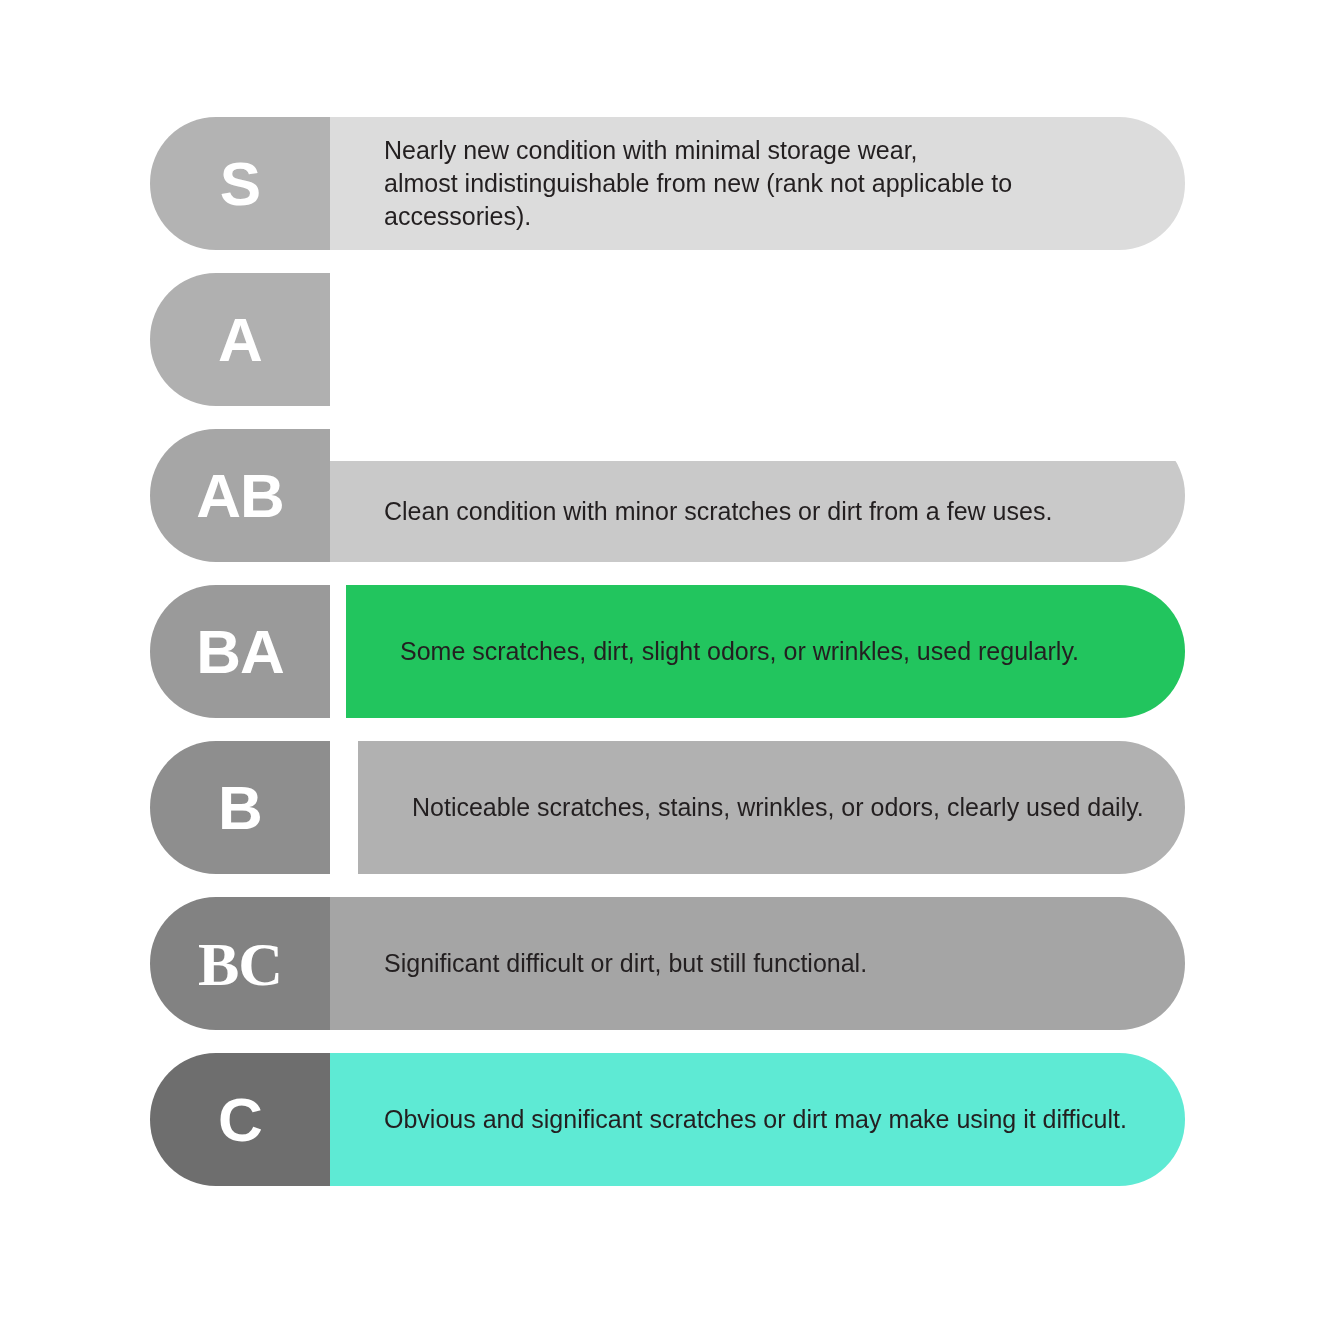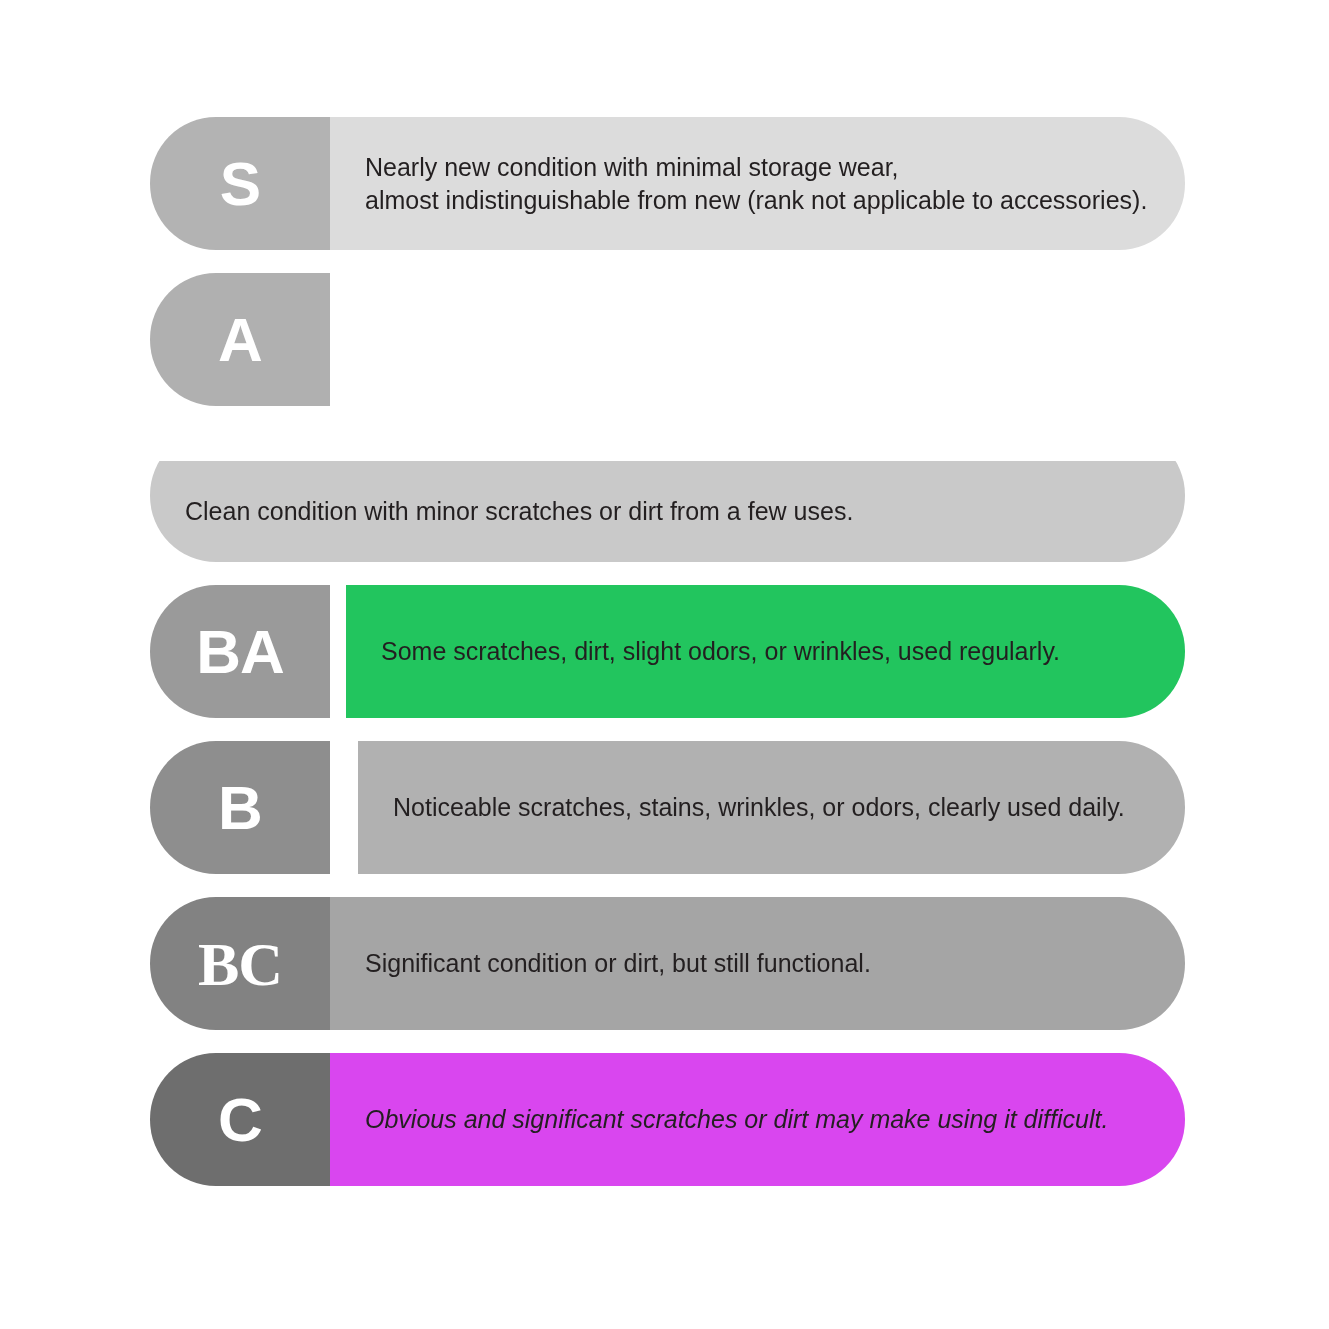--- a/index.html
+++ b/index.html
@@ -39,52 +39,53 @@
     color: #ffffff;
     font-weight: bold;
     font-size: 62px;
     letter-spacing: -1px;
     line-height: 1;
   }
   .rank-desc {
     flex: 1 1 auto;
     display: flex;
     align-items: center;
-    padding-left: 35px;
+    padding-left: 54px;
     padding-right: 24px;
     color: #231f20;
     font-size: 25px;
     line-height: 1.32;
     white-space: pre-line;
   }
 </style>
 </head>
 <body>
 
 <div id="chart">
     <div class="rank-row" style="top: 117px;">
       <div class="rank-badge" style="background: rgb(179, 179, 179);">S</div>
       <div class="rank-desc" style="background: rgb(220, 220, 220);">Nearly new condition with minimal storage wear,
 almost indistinguishable from new (rank not applicable to accessories).</div>
     </div>
     <div class="rank-row" style="top: 273px;">
       <div class="rank-badge" style="background: rgb(176, 176, 176);">A</div>
     </div>
     <div class="rank-row" style="top: 429px;">
+      <div class="rank-badge" style="background: rgb(166, 166, 166);">AB</div>
       <div class="rank-desc" style="background: rgb(201, 201, 201); margin-top: 32px;">Clean condition with minor scratches or dirt from a few uses.</div>
     </div>
     <div class="rank-row" style="top: 585px; justify-content: center;">
       <div class="rank-badge" style="background: rgb(154, 154, 154);">BA</div>
       <div class="rank-desc" style="background: #22c55e; margin-left: 16px;">Some scratches, dirt, slight odors, or wrinkles, used regularly.</div>
     </div>
     <div class="rank-row" style="top: 741px;">
       <div class="rank-badge" style="background: rgb(142, 142, 142);">B</div>
       <div class="rank-desc" style="background: rgb(177, 177, 177); margin-left: 28px;">Noticeable scratches, stains, wrinkles, or odors, clearly used daily.</div>
     </div>
     <div class="rank-row" style="top: 897px;">
       <div class="rank-badge" style="background: rgb(130, 130, 130); font-family: Liberation Serif, serif;">BC</div>
-      <div class="rank-desc" style="background: rgb(165, 165, 165);">Significant condition or dirt, but still functional.</div>
+      <div class="rank-desc" style="background: rgb(165, 165, 165);">Significant difficult or dirt, but still functional.</div>
     </div>
     <div class="rank-row" style="top: 1053px;">
       <div class="rank-badge" style="background: rgb(110, 110, 110);">C</div>
-      <div class="rank-desc" style="background: #d946ef; font-style: italic;">Obvious and significant scratches or dirt may make using it difficult.</div>
+      <div class="rank-desc" style="background: #5eead4;">Obvious and significant scratches or dirt may make using it difficult.</div>
     </div>
   </div>
 
 </body></html>

